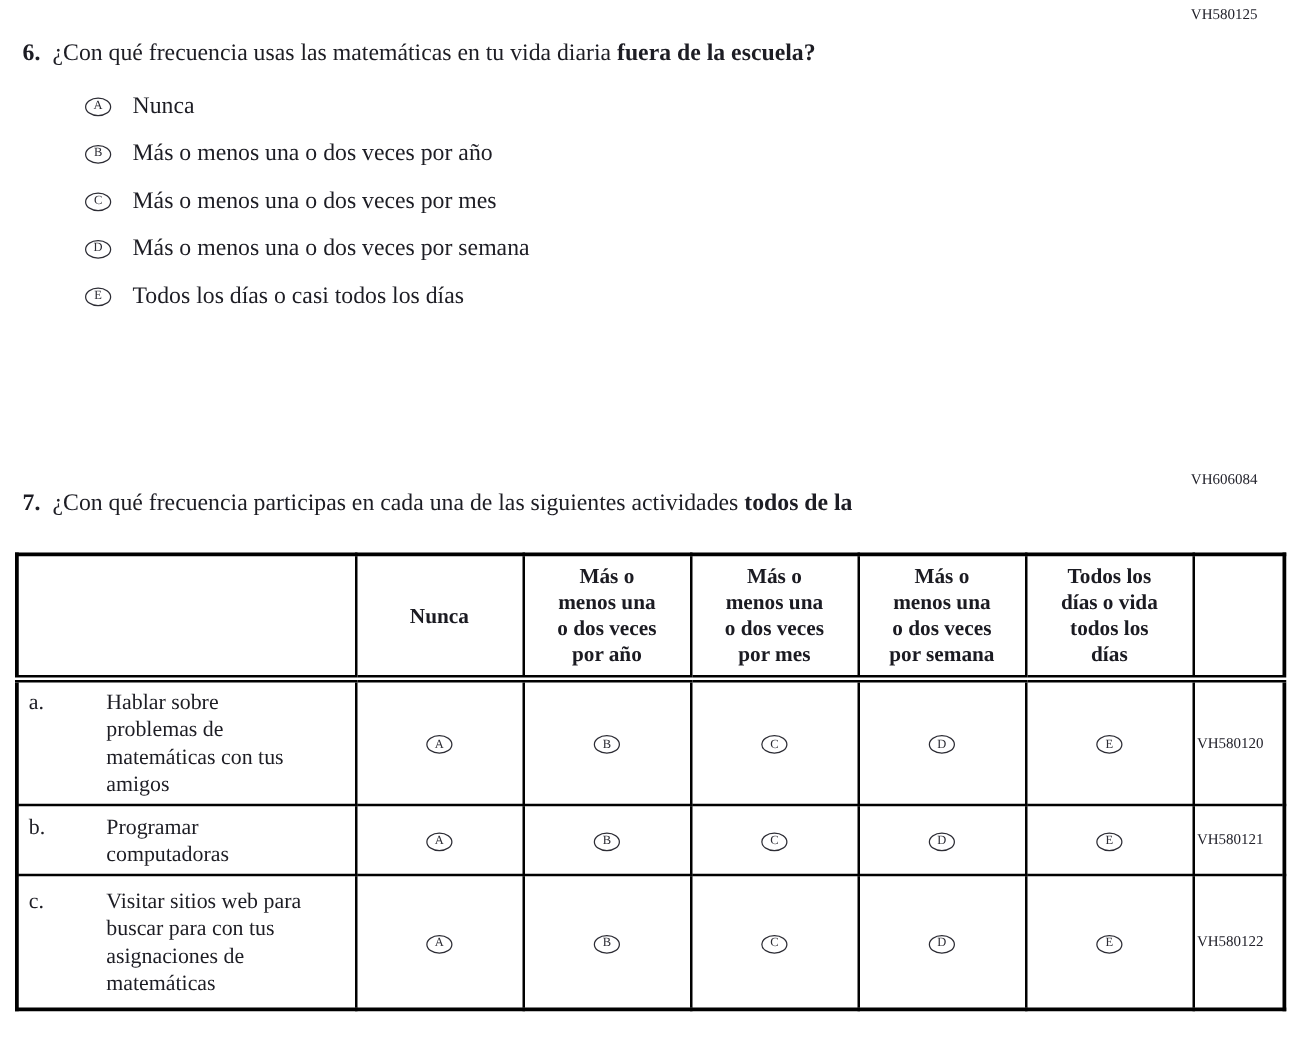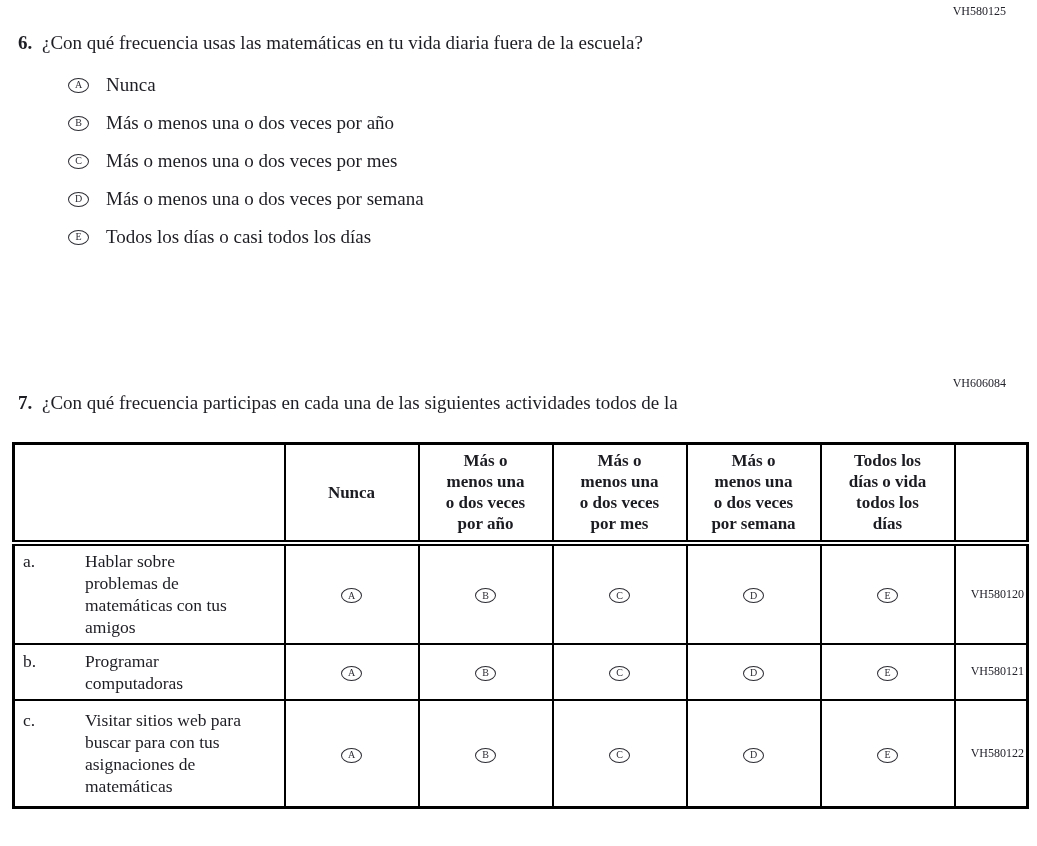--- a/index.html
+++ b/index.html
@@ -15,21 +15,21 @@
     height:14px; line-height:14px;
     text-align:right; padding-right:7px;
     font-size:12px; color:#23232c;
   }
   .codeline.first { padding-top:4px; height:18px; }
   .codeline.second { margin-top:127px;margin-left:23px; }
 
   .q { display:flex; margin-left:18px; font-size:19px; line-height:25px; }
   .qnum { font-weight:bold; flex:0 0 24px; }
   .qbody { flex:1; }
-  .b { font-weight:normal; }
+  .b { font-weight:bold; }
   .q6 { margin-top:12px; }
   .qline2 { padding-left:22px; }
 
   .opts { margin:18px 0 0 68px; }
   .opt { display:flex; align-items:center; height:24px; margin-bottom:14px; font-size:19px; }
   .bubble {
     display:inline-flex; align-items:center; justify-content:center;
     width:21px; height:15px; flex:0 0 21px;
     border:1.4px solid #2c2c34; border-radius:50%;
     font-size:10px; line-height:1; color:#2c2c34;
@@ -52,21 +52,21 @@
   tr.hdr { height:99px; }
   tr.ra  { height:101px; }
   tr.rb  { height:56px; }
   tr.rc  { height:108px; }
 
   .lblcell { vertical-align:middle; padding:3px 4px 3px 8px; font-size:17.5px; line-height:22px; }
   .lblwrap { display:flex; }
   .rowletter { flex:0 0 26px; }
   .rowlabel { white-space:pre-line;margin-left:36px; }
   .bubblecell { text-align:center; vertical-align:middle; }
-  .codecell { text-align:right; vertical-align:middle; font-size:12px; color:#23232c; padding:0 2px; }
+  .codecell { text-align:left; vertical-align:middle; font-size:12px; color:#23232c; padding:0 2px; }
 </style>
 </head>
 <body>
 
 <div class="page">
 
   <div class="codeline first">
     <span>VH580125</span>
   </div>
 

